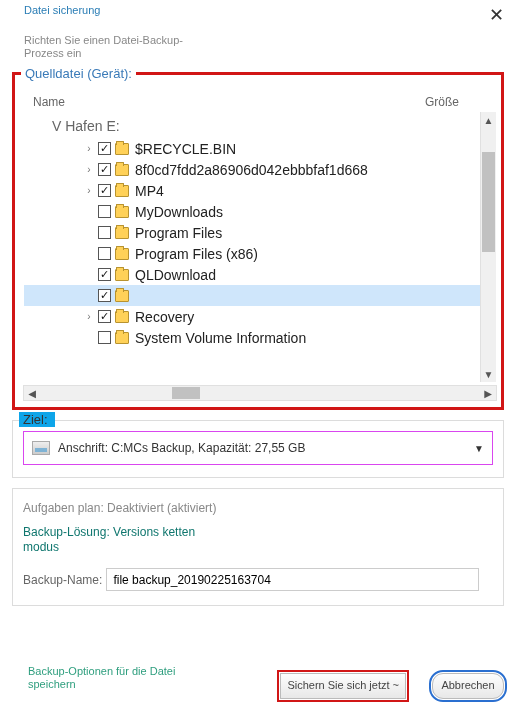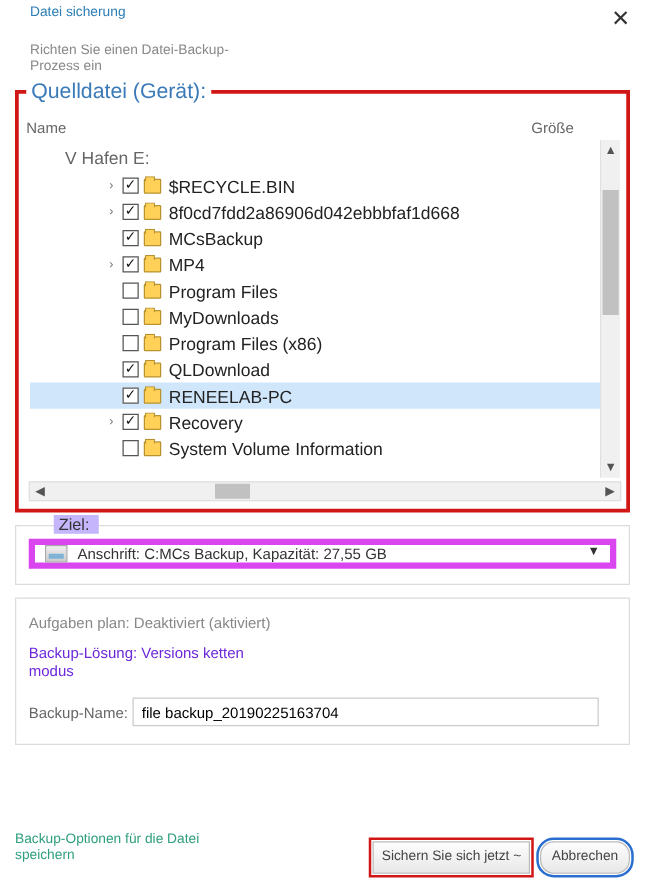--- a/index.html
+++ b/index.html
@@ -47,26 +47,26 @@
     position: relative;
     background: #fff;
   }
   .source-panel .legend {
     position: absolute;
     top: -2px;
     left: 6px;
     background: #fff;
     padding: 0 4px;
     color: #3a7ab8;
-    font-size: 17px;
+    font-size: 13px;
     transform: translateY(-50%);
   }
   .tree-header {
     display: flex;
-    margin: 14px 4px 2px 0;
+    margin: 14px 4px 2px 12px;
     color: #666;
     font-size: 12px;
   }
   .th-name { flex: 1; }
   .th-size { width: 70px; text-align: left; }
 
   .tree-wrap {
     border: 1px solid transparent;
     position: relative;
     height: 272px;
@@ -174,32 +174,31 @@
   .ziel-panel, .sched-panel {
     margin: 10px 12px 0 12px;
     border: 1px solid #dcdcdc;
     padding: 10px 10px 12px 10px;
     position: relative;
   }
   .ziel-legend {
     position: absolute;
     top: -9px;
     left: 6px;
-    background: #c4b5fd;
+    background: #0ea5e9;
     padding: 0 4px;
     font-size: 13px;
     color: #333;
-    margin-left: 24px;
   }
   .ziel-legend .faded { color: #bbb; }
   .dest-dd {
     display: flex;
-    align-items: flex-start;
-    height: 24px;
-    border: 5px solid #d946ef;
+    align-items: center;
+    height: 34px;
+    border: 1px solid #d946ef;
     background: #fff;
     padding: 0 8px;
     cursor: pointer;
   }
   .dest-dd .drive-ico {
     width: 18px; height: 14px;
     background: linear-gradient(#eee,#ccc);
     border: 1px solid #aaa;
     margin-right: 8px;
     position: relative;
@@ -209,51 +208,51 @@
     position: absolute;
     left: 2px; right: 2px; bottom: 2px;
     height: 4px;
     background: #7fb3d5;
   }
   .dest-dd .dd-text { flex:1; font-size:12px; color:#333; }
   .dest-dd .dd-caret { font-size:10px; color:#333; }
 
   .sched-panel { padding: 12px 24px 14px 10px; }
   .sched-row { font-size: 12px; color:#888; margin-bottom: 10px; }
-  .sched-link { color:#6d28d9; font-size:12px; line-height:1.2; max-width:200px; }
+  .sched-link { color:#0f766e; font-size:12px; line-height:1.2; max-width:200px; }
   .backup-name-row {
     display: flex;
     align-items: center;
     margin-top: 14px;
   }
   .backup-name-label { font-size:12px; color:#666; margin-right: 4px; white-space:nowrap; }
   .backup-name-input {
     flex: 1;
     height: 23px;
     border: 1px solid #ccc;
     padding: 0 6px;
     font-size: 12px;
     background: #fff;
   }
 
   .footer {
     position: absolute;
-    left: 0; right: 0;
+    left: 16px; right: 0;
     bottom: 6px;
     padding: 6px 12px 0 12px;
     display: flex;
     align-items: center;
   }
   .opts-link {
     color: #2e9e7e;
     font-size: 11px;
     max-width: 170px;
     line-height: 1.2;
   }
-  .btns { margin-left: auto; display:flex; gap:8px;margin-top:16px; }
+  .btns { margin-left: auto; display:flex; gap:26px;margin-top:16px; }
   .btn {
     min-width: 72px;
     height: 26px;
     border: 1px solid #bbb;
     background: linear-gradient(#fdfdfd,#e8e8e8);
     font-size: 11px;
     color: #444;
     display: inline-flex;
     align-items: center;
     justify-content: center;
@@ -291,60 +290,53 @@
           <span class="fldr"></span>
           <span class="row-label">$RECYCLE.BIN</span>
         </div>
         <div class="tree-row">
           <span class="expander">›</span>
           <span class="chk checked"></span>
           <span class="fldr"></span>
           <span class="row-label">8f0cd7fdd2a86906d042ebbbfaf1d668</span>
         </div>
         <div class="tree-row">
-          <span class="expander none">›</span>
-          <span class="chk checked"></span>
-          <span class="fldr"></span>
-          <span class="row-label">MCsBackup</span>
-        </div>
-        <div class="tree-row">
           <span class="expander">›</span>
           <span class="chk checked"></span>
           <span class="fldr"></span>
           <span class="row-label">MP4</span>
         </div>
         <div class="tree-row">
           <span class="expander none">›</span>
           <span class="chk"></span>
           <span class="fldr"></span>
+          <span class="row-label">MyDownloads</span>
+        </div>
+        <div class="tree-row">
+          <span class="expander none">›</span>
+          <span class="chk"></span>
+          <span class="fldr"></span>
           <span class="row-label">Program Files</span>
         </div>
         <div class="tree-row">
           <span class="expander none">›</span>
           <span class="chk"></span>
           <span class="fldr"></span>
-          <span class="row-label">MyDownloads</span>
-        </div>
-        <div class="tree-row">
-          <span class="expander none">›</span>
-          <span class="chk"></span>
-          <span class="fldr"></span>
           <span class="row-label">Program Files (x86)</span>
         </div>
         <div class="tree-row">
           <span class="expander none">›</span>
           <span class="chk checked"></span>
           <span class="fldr"></span>
           <span class="row-label">QLDownload</span>
         </div>
         <div class="tree-row sel">
           <span class="expander none">›</span>
           <span class="chk checked"></span>
           <span class="fldr"></span>
-          <span class="row-label">RENEELAB-PC</span>
         </div>
         <div class="tree-row">
           <span class="expander">›</span>
           <span class="chk checked"></span>
           <span class="fldr"></span>
           <span class="row-label">Recovery</span>
         </div>
         <div class="tree-row">
           <span class="expander none">›</span>
           <span class="chk"></span>

